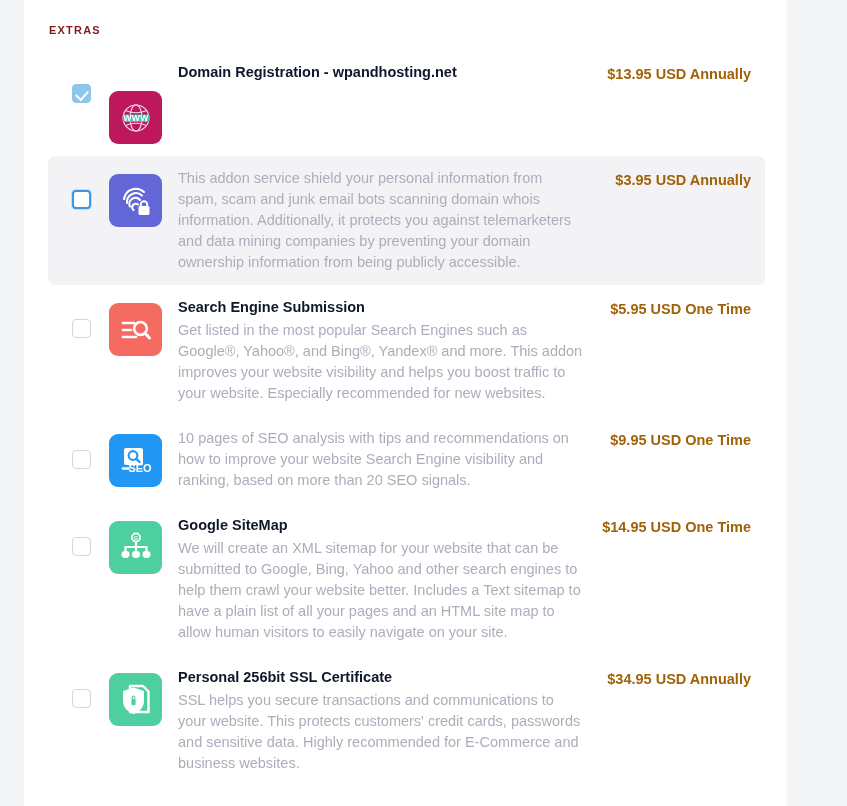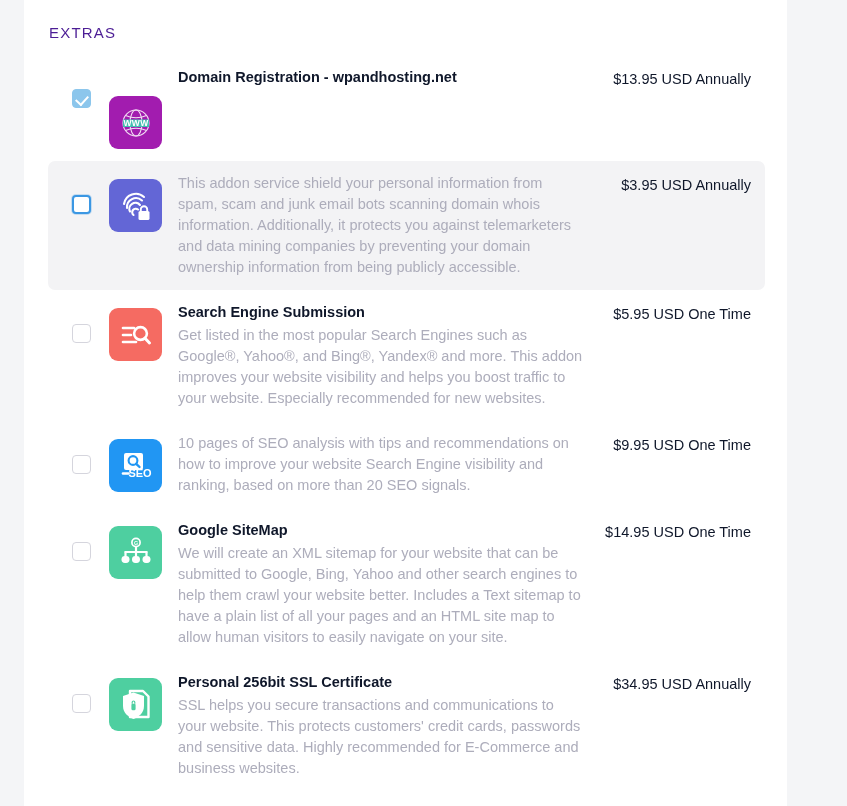--- a/index.html
+++ b/index.html
@@ -27,24 +27,24 @@
     position: absolute;
     left: 24px;
     top: 0;
     width: 763px;
     height: 806px;
     background: #ffffff;
     overflow: hidden;
   }
 
   .section-title {
-    font-size: 15px;
-    font-weight: normal;
+    font-size: 11px;
+    font-weight: bold;
     letter-spacing: 1.2px;
-    color: #4c1d95;
+    color: #7f1d1d;
     padding: 24px 0 0 25px;
     text-transform: uppercase;
   }
 
   .extras-list {
     padding: 14px 0 0 0;
   }
 
   .extra-row {
     position: relative;
@@ -127,40 +127,40 @@
     font-size: 14.5px;
     color: #adadbb;
     line-height: 1.45;
   }
 
   .extra-price {
     flex: 0 0 auto;
     width: 160px;
     text-align: right;
     font-size: 14.5px;
-    font-weight: normal;
-    color: #0f172a;
+    font-weight: bold;
+    color: #a16207;
     margin-top: 4px;
     white-space: nowrap;
   }
 </style>
 </head>
 <body>
 
 <div id="page">
   <div id="card">
 
     <div class="section-title">EXTRAS</div>
 
     <div class="extras-list" id="extras-list">
         <div class="extra-row">
           <div class="cb-wrap">
             <span class="checkbox checked"></span>
           </div>
-          <div class="icon-tile" style="background: #a21caf; margin-top: 29px;">
+          <div class="icon-tile" style="background: #be185d; margin-top: 29px;">
             <svg width="34" height="34" viewBox="0 0 34 34">
         <g stroke="white" stroke-width="1.1" fill="none" opacity="0.85">
           <circle cx="17" cy="17" r="13"></circle>
           <ellipse cx="17" cy="17" rx="6" ry="13"></ellipse>
           <line x1="4" y1="17" x2="30" y2="17"></line>
           <path d="M6.5 9.5 Q17 14 27.5 9.5"></path>
           <path d="M6.5 24.5 Q17 20 27.5 24.5"></path>
         </g>
         <rect x="4" y="13.5" width="26" height="7.5" fill="#44bfb1"></rect>
         <text x="17" y="20" font-family="Liberation Sans, sans-serif" font-size="8.5" font-weight="bold" fill="white" text-anchor="middle" letter-spacing="0.3">WWW</text>

